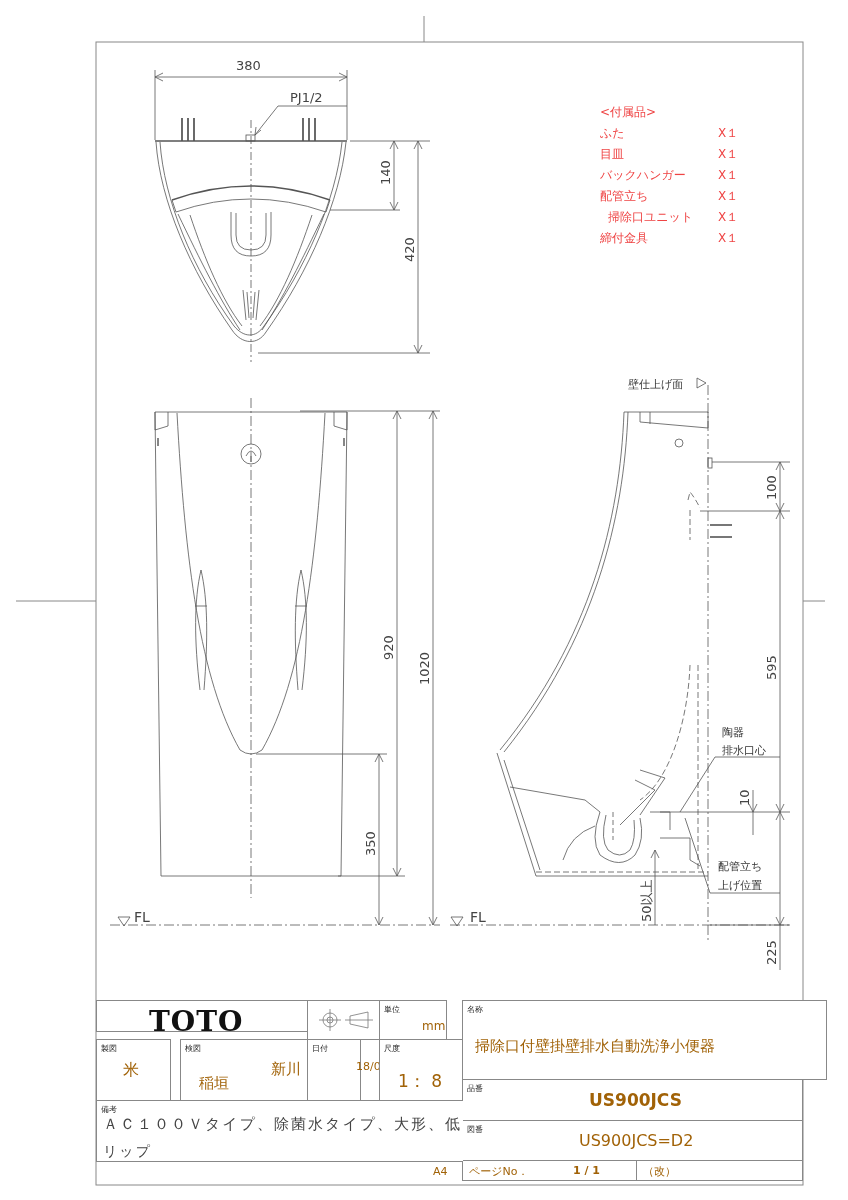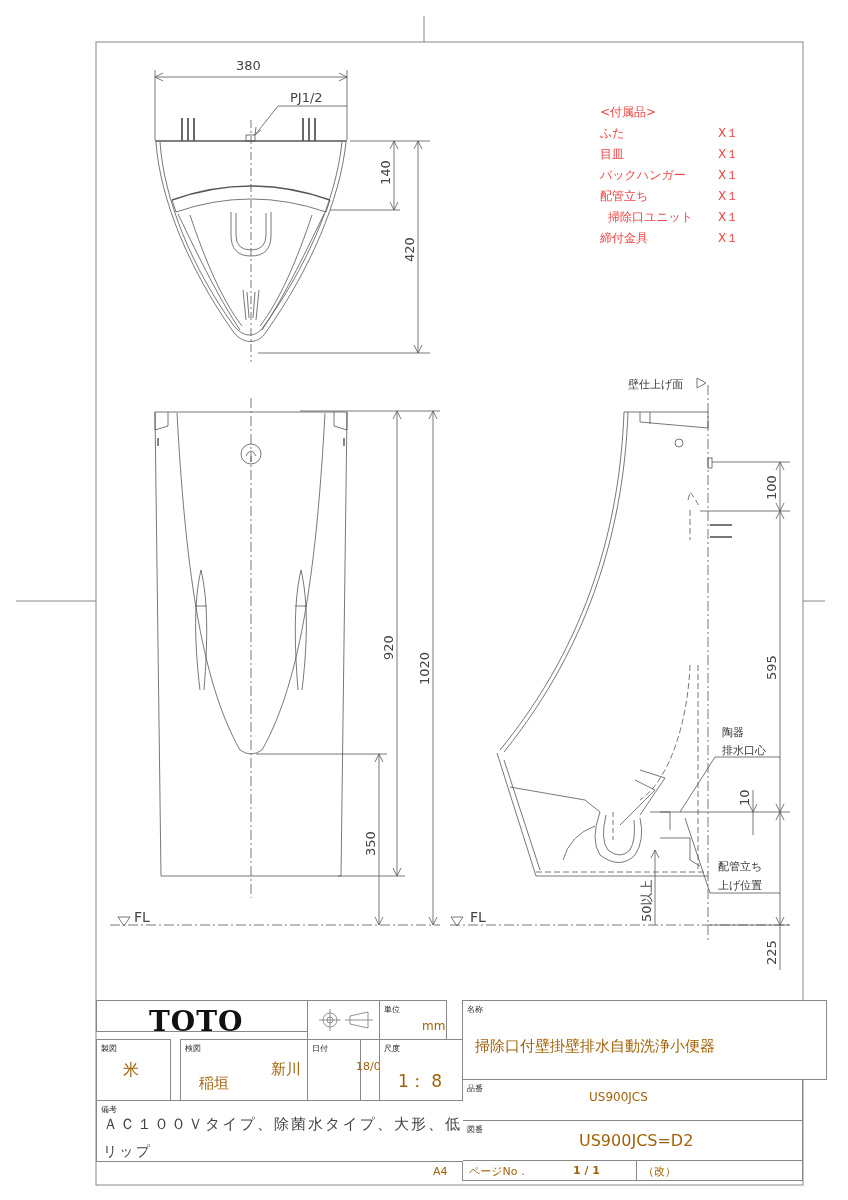--- a/index.html
+++ b/index.html
@@ -232,21 +232,21 @@
     <span class="lbl">日付</span>
     <span class="val" style="left:4px;top:20px;font-size:11px;margin-left:44px;">18/05/24</span>
   </div>
   <div class="tb" style="left:379px;top:1039px;width:84px;height:62px;">
     <span class="lbl">尺度</span>
     <span class="val" style="left:18px;top:30px;font-size:17px;">1： 8</span>
   </div>
 
   <div class="tb" style="left:462px;top:1079px;width:341px;height:42px;">
     <span class="lbl">品番</span>
-    <span class="val" style="left:126px;top:10px;font-size:12px;">US900JCS</span>
+    <span class="val" style="left:126px;top:10px;font-size:17px;font-weight:bold;">US900JCS</span>
   </div>
   <div class="tb" style="left:462px;top:1120px;width:341px;height:41px;">
     <span class="lbl">図番</span>
     <span class="val" style="left:116px;top:10px;font-size:16px;">US900JCS=D2</span>
   </div>
   <div class="tb" style="left:462px;top:1160px;width:175px;height:21px;">
     <span class="val" style="left:6px;top:3px;font-size:11px;">ページNo．</span>
     <span class="val" style="left:110px;top:3px;font-size:11px;font-weight:bold;">1 / 1</span>
   </div>
   <div class="tb" style="left:636px;top:1160px;width:167px;height:21px;">

